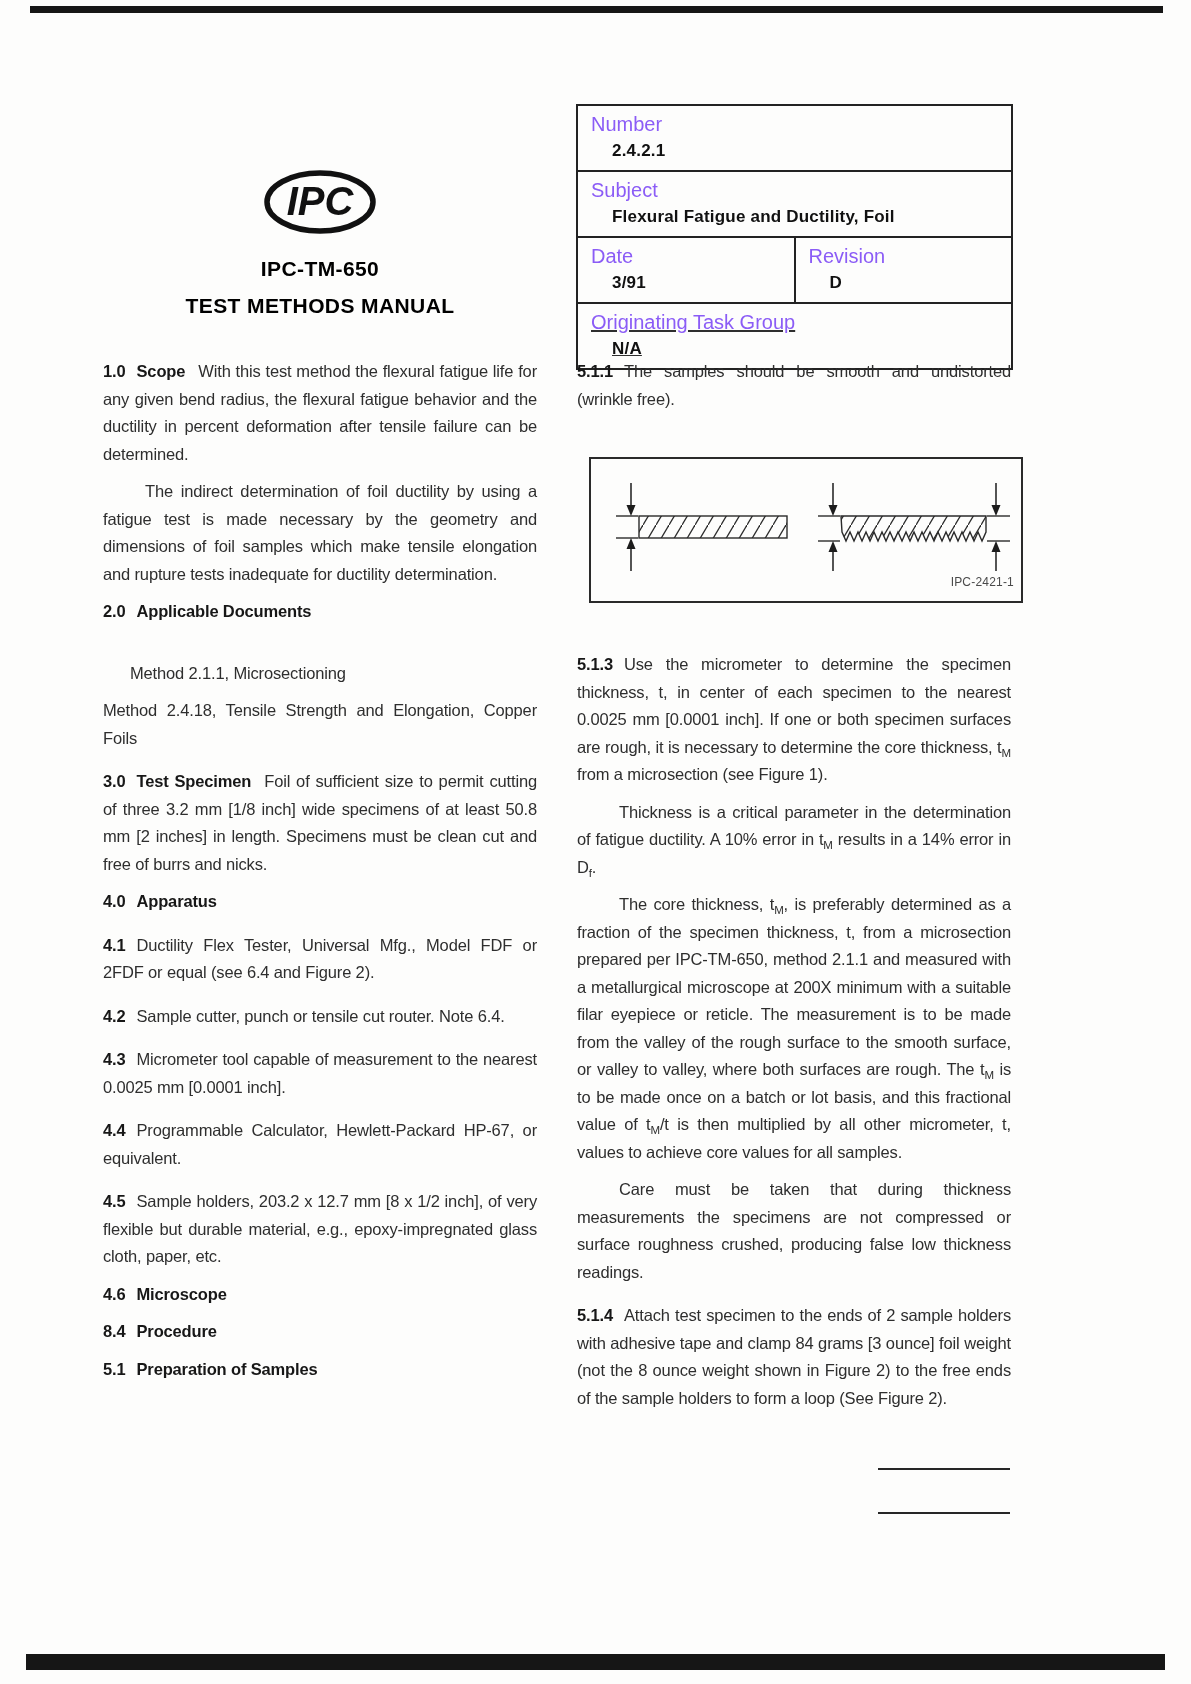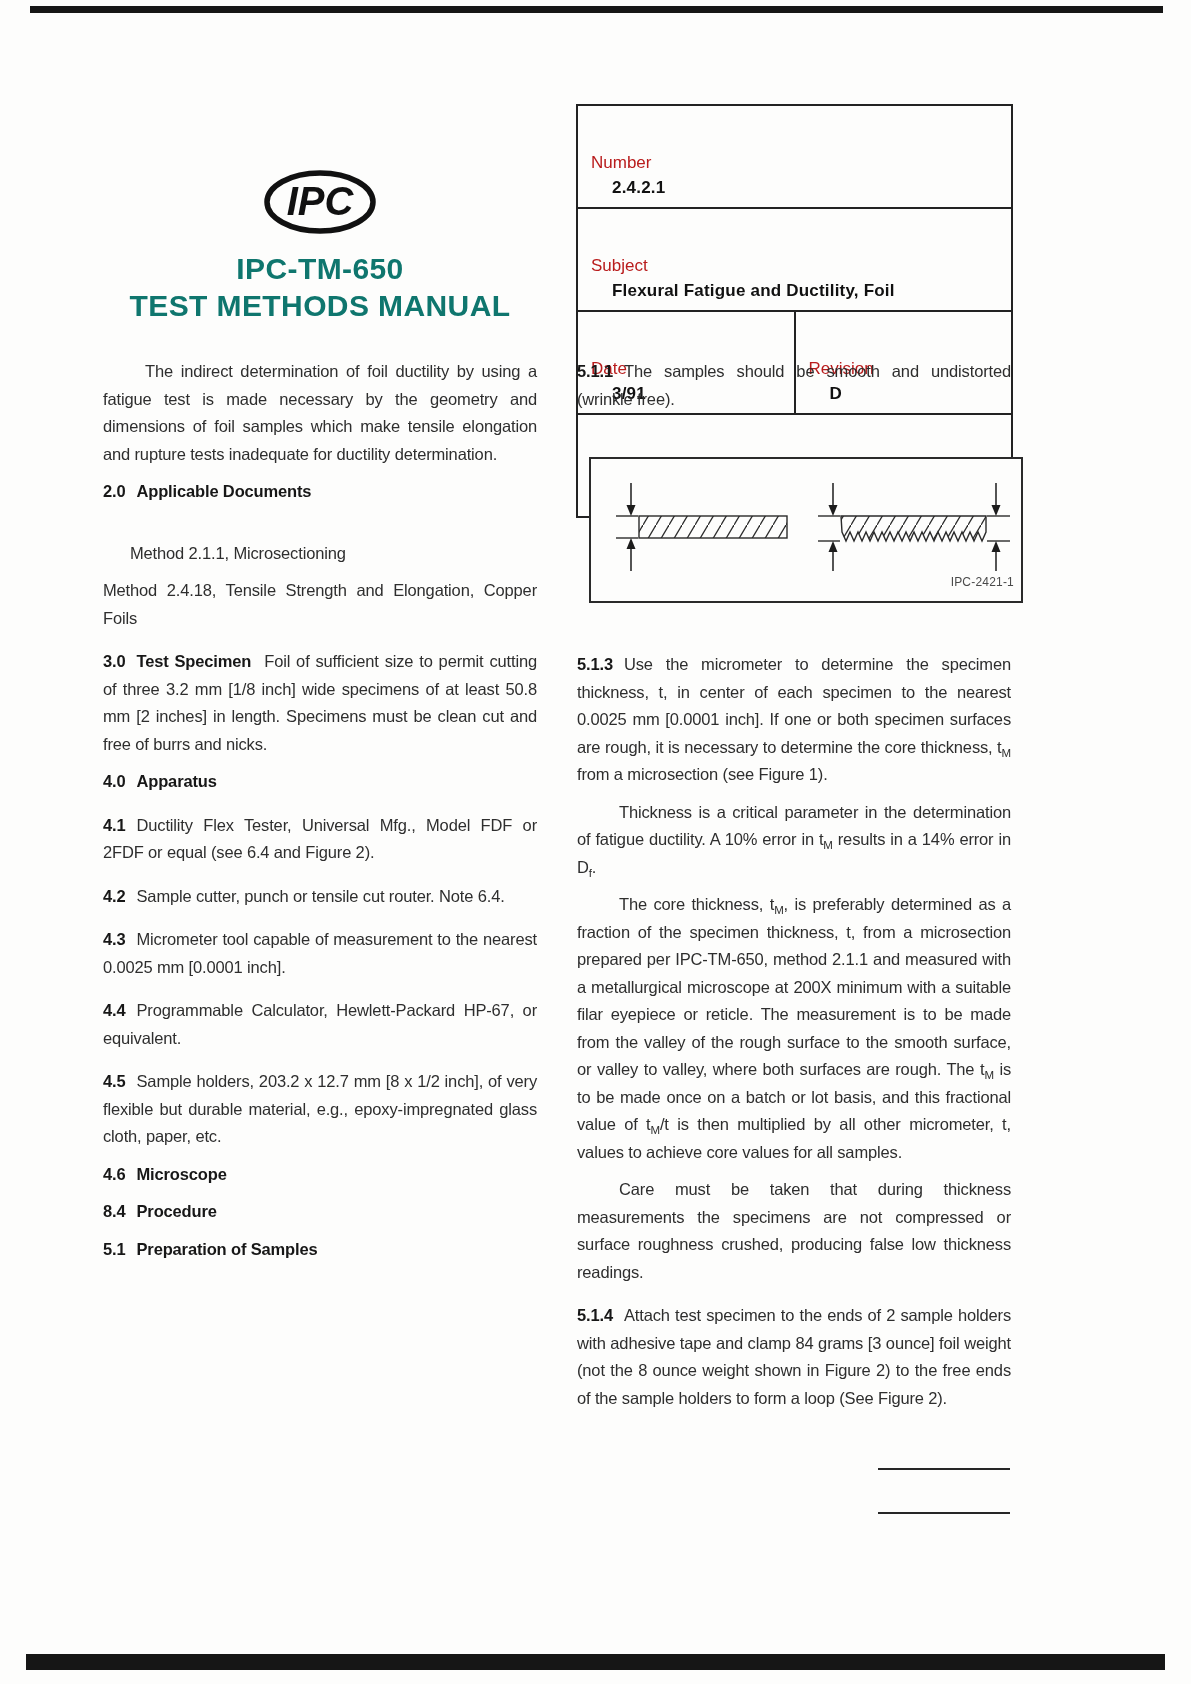--- a/index.html
+++ b/index.html
@@ -9,30 +9,30 @@
     font-family:"Liberation Sans", sans-serif;
   }
   .rule{position:absolute;background:#161616;}
   .rule.top{left:30px;top:6px;width:1133px;height:7px;}
   .rule.bottom{left:26px;top:1654px;width:1139px;height:16px;}
 
   
   .htable{position:absolute;left:576px;top:104px;width:433px;border:2px solid #222;background:#fdfdfc;}
   .hrow{border-bottom:2px solid #222;padding:7px 12px 9px 13px;}
   .hrow:last-child{border-bottom:none;text-decoration:underline;}
-  .hrow .lab{font-size:17px;color:#b91c1c;display:block;margin-top:40px;}
+  .hrow .lab{font-size:20px;color:#8b5cf6;display:block;}
   .hrow .val{font-size:17px;font-weight:bold;color:#111;display:block;margin-top:5px;padding-left:21px;letter-spacing:.2px;}
   .hrow.split{display:flex;padding:0;}
   .hrow.split .cell{flex:1;padding:7px 12px 9px 13px;}
   .hrow.split .cell:first-child{border-right:2px solid #222;}
 
   
   .logo{position:absolute;left:263px;top:166px;width:114px;height:74px;}
   .mtitle{position:absolute;left:103px;top:250px;width:434px;text-align:center;
-          font-weight:bold;color:#0f766e;font-size:30px;line-height:37px;letter-spacing:.4px;}
+          font-weight:bold;color:#000000;font-size:21px;line-height:37px;letter-spacing:.4px;}
 
   
   .col{position:absolute;top:358px;width:434px;font-size:16.5px;line-height:27.5px;letter-spacing:-0.15px;}
   .col.left{left:103px;}
   .col.right{left:577px;}
   .blk{margin:0 0 10px;text-align:justify;}
   .blk.h{margin-top:6px;}
   .blk.gap-xl{margin-top:34px;margin-left:27px;}
   .blk.gap-lg{margin-top:16px;}
   .blk.ind{text-indent:42px;}
@@ -89,20 +89,21 @@
     <text x="57" y="49" text-anchor="middle" font-size="40" font-weight="bold" font-style="italic" font-family="Liberation Sans, sans-serif" fill="#111">IPC</text>
   </svg>
 </div>
 
 <div class="mtitle">
   <div>IPC-TM-650</div>
   <div>TEST METHODS MANUAL</div>
 </div>
 
 <div class="col left">
+  <p class="blk"><b class="num">1.0</b><b class="lbl">Scope</b><span class="bodytext">With this test method the flexural fatigue life for any given bend radius, the flexural fatigue behavior and the ductility in percent deformation after tensile failure can be determined.</span></p>
   <p class="blk ind"><span class="bodytext">The indirect determination of foil ductility by using a fatigue test is made necessary by the geometry and dimensions of foil samples which make tensile elongation and rupture tests inadequate for ductility determination.</span></p>
   <p class="blk h"><b class="num">2.0</b><b class="lbl">Applicable Documents</b></p>
   <p class="blk gap-xl"><span class="bodytext">Method 2.1.1, Microsectioning</span></p>
   <p class="blk"><span class="bodytext">Method 2.4.18, Tensile Strength and Elongation, Copper Foils</span></p>
   <p class="blk gap-lg"><b class="num">3.0</b><b class="lbl">Test Specimen</b><span class="bodytext">Foil of sufficient size to permit cutting of three 3.2 mm [1/8 inch] wide specimens of at least 50.8 mm [2 inches] in length. Specimens must be clean cut and free of burrs and nicks.</span></p>
   <p class="blk h"><b class="num">4.0</b><b class="lbl">Apparatus</b></p>
   <p class="blk gap-lg"><b class="num">4.1</b><span class="bodytext">Ductility Flex Tester, Universal Mfg., Model FDF or 2FDF or equal (see 6.4 and Figure 2).</span></p>
   <p class="blk gap-lg"><b class="num">4.2</b><span class="bodytext">Sample cutter, punch or tensile cut router. Note 6.4.</span></p>
   <p class="blk gap-lg"><b class="num">4.3</b><span class="bodytext">Micrometer tool capable of measurement to the nearest 0.0025 mm [0.0001 inch].</span></p>
   <p class="blk gap-lg"><b class="num">4.4</b><span class="bodytext">Programmable Calculator, Hewlett-Packard HP-67, or equivalent.</span></p>

